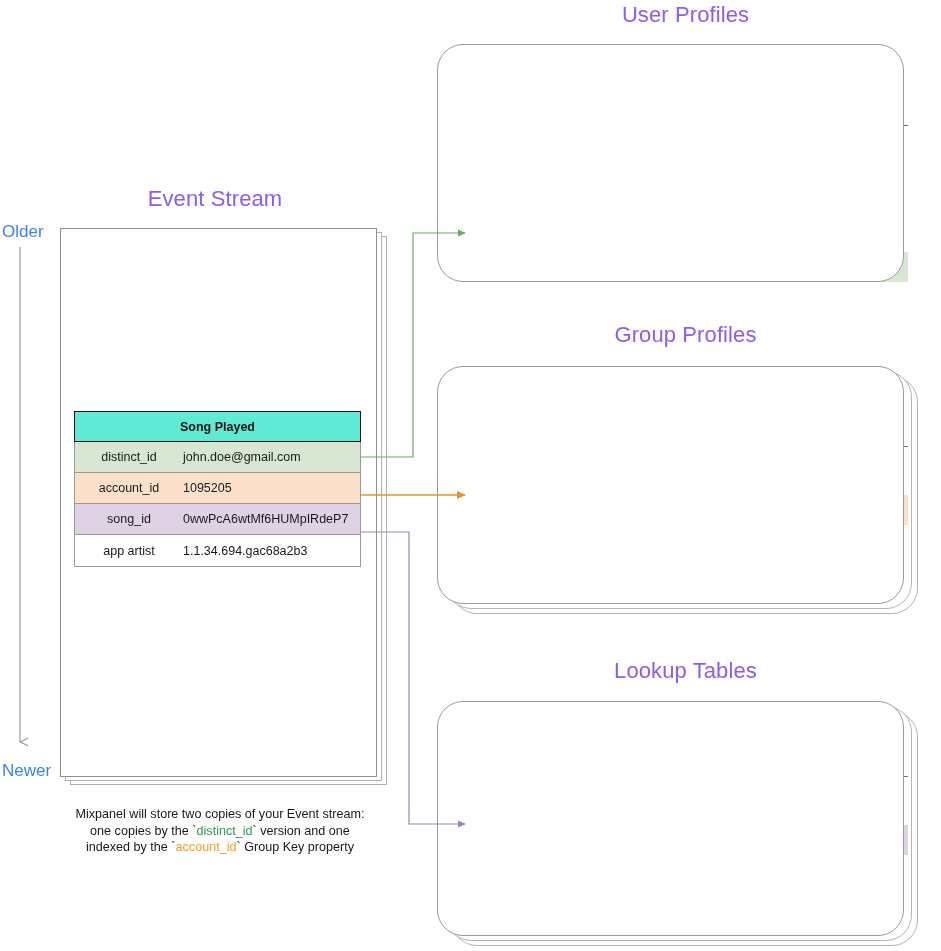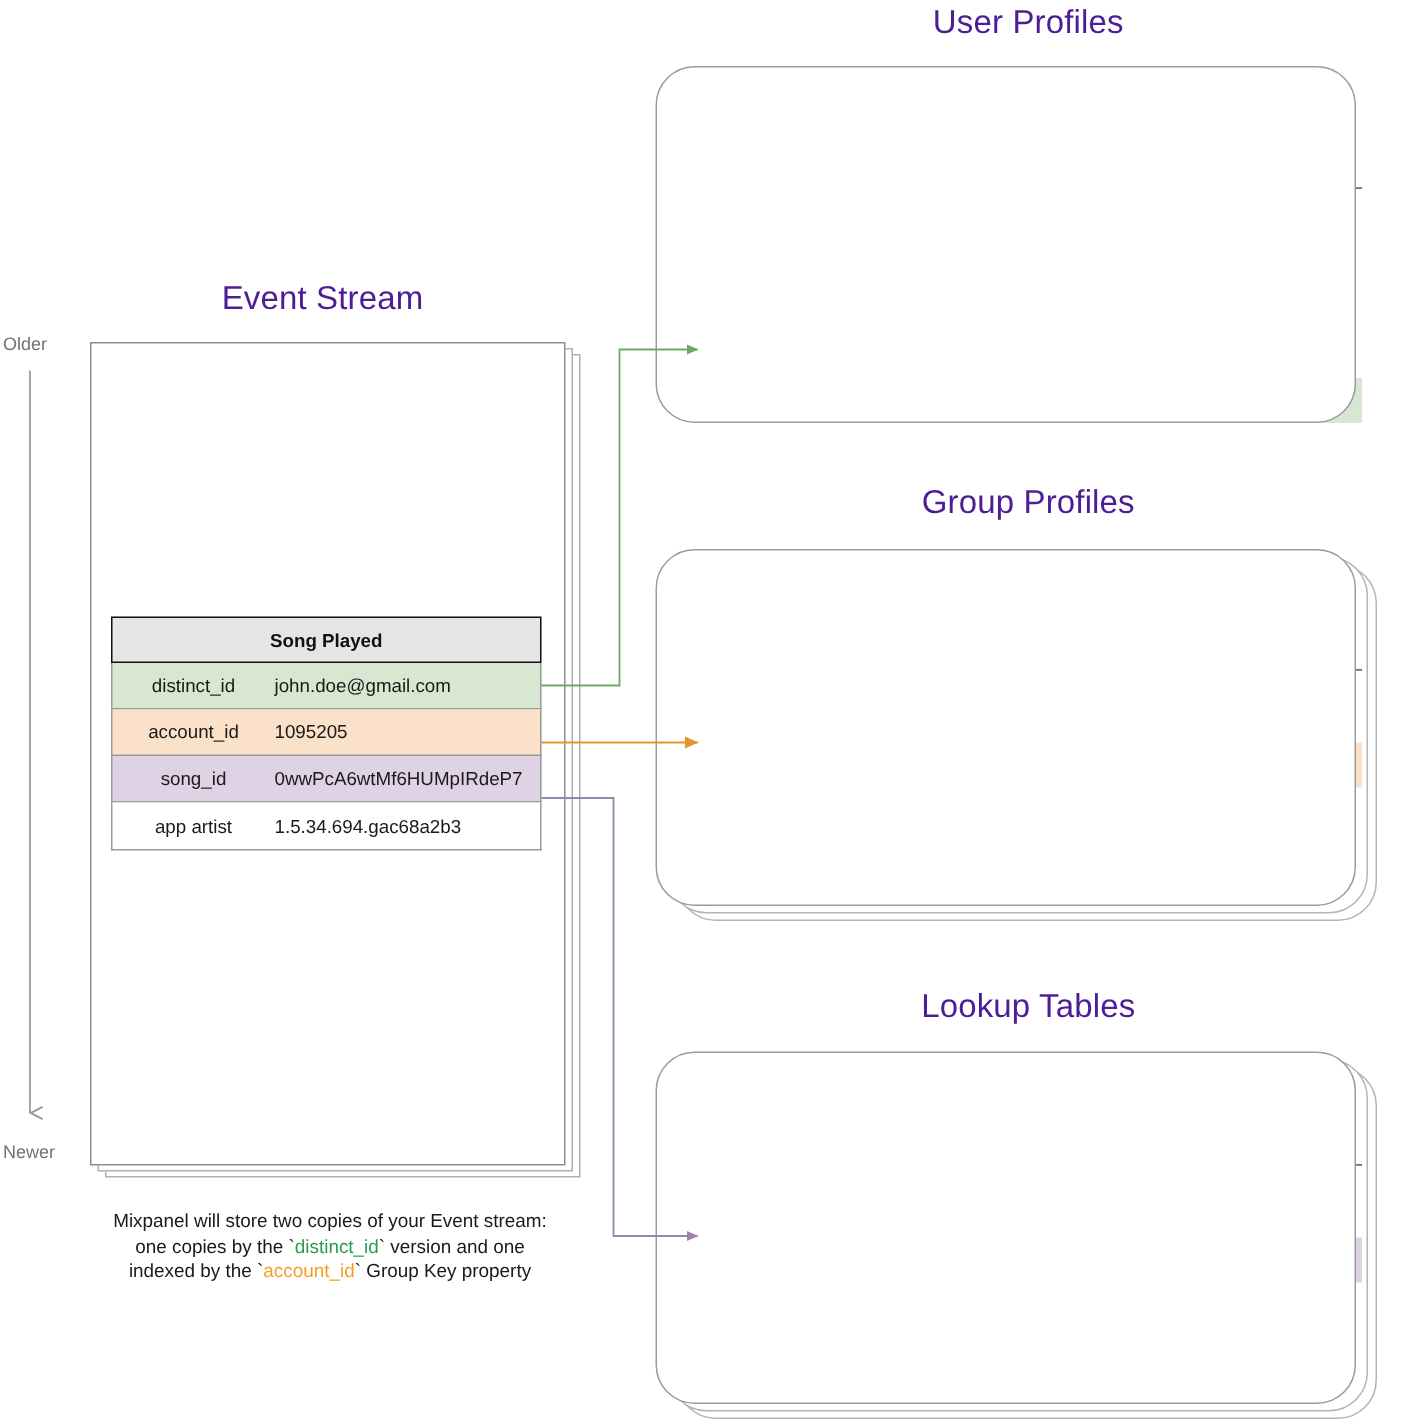--- a/index.html
+++ b/index.html
@@ -6,21 +6,21 @@
   body{
     width:941px;height:951px;background:#ffffff;
     font-family:"Liberation Sans","DejaVu Sans",sans-serif;
     color:#1a1a1a;position:relative;overflow:hidden;
   }
   .stage{position:absolute;left:0;top:0;width:941px;height:951px;}
 
   
   .section-title{
     position:absolute;text-align:center;font-size:22px;font-weight:400;
-    color:#4c1d95;letter-spacing:.1px;white-space:nowrap;
+    color:#8b5cf6;letter-spacing:.1px;white-space:nowrap;
   }
 
   
   .panel{position:absolute;border:1.6px solid #9b9b9b;border-radius:26px;background:#fff;box-sizing:border-box;}
   .panel-shadowlayer{position:absolute;border:1.6px solid #b4b4b4;border-radius:26px;background:#fff;box-sizing:border-box;z-index:0;}
   .panel-front{z-index:3;}
 
   .panel-title{
     position:absolute;left:0;right:0;text-align:center;
     font-size:15px;font-weight:700;color:#4a4a4a;
@@ -43,33 +43,33 @@
   .hl-green td{background:#d7e7d2;}
   .hl-orange td{background:#fbe1c9;}
   .hl-purple td{background:#dfd2e5;}
   .spacer-row td{height:9px;border:none;background:transparent;}
 
   
   .es-stack{position:absolute;border:1.6px solid #b0b0b0;background:#fff;box-sizing:border-box;}
   .es-main{position:absolute;border:1.6px solid #8e8e8e;background:#fff;box-sizing:border-box;z-index:3;}
   .ev{
     position:absolute;box-sizing:border-box;border:1.3px solid #8d8d8d;
-    background:#e5e5e5;display:flex;align-items:center;justify-content:center;
+    background:#5eead4;display:flex;align-items:center;justify-content:center;
     font-size:12.5px;color:#5e5e5e;
   }
   .ev-sel{border:1.8px solid #111;color:#111;font-weight:700;z-index:4;}
   .prop{
     position:absolute;box-sizing:border-box;border:1.2px solid #9a9a9a;
     border-top:none;display:flex;align-items:center;font-size:12.5px;color:#1a1a1a;z-index:4;
   }
   .prop .pk{width:108px;text-align:center;}
   .prop .pv{flex:1;}
 
   
-  .axis-label{position:absolute;font-size:12px;color:#737373;}
+  .axis-label{position:absolute;font-size:17px;color:#3b82f6;}
 
   
   .caption{
     position:absolute;text-align:center;font-size:12.6px;line-height:16.5px;
     color:#1a1a1a;
   }
   .tok-green{color:#2e9954;}
   .tok-orange{color:#f89c20;}
 
   svg.overlay{position:absolute;left:0;top:0;width:941px;height:951px;pointer-events:none;z-index:6;}
@@ -114,21 +114,21 @@
   <div class="prop" style="left:74px;top:473px;width:287px;height:31px;background:#fbe1c9;">
     <span class="pk">account_id</span>
     <span class="pv">1095205</span>
   </div>
   <div class="prop" style="left:74px;top:504px;width:287px;height:31px;background:#dfd2e5;">
     <span class="pk">song_id</span>
     <span class="pv">0wwPcA6wtMf6HUMpIRdeP7</span>
   </div>
   <div class="prop" style="left:74px;top:535px;width:287px;height:32px;background:#fff;">
     <span class="pk">app artist</span>
-    <span class="pv">1.5.34.694.gac68a2b3</span>
+    <span class="pv">1.1.34.694.gac68a2b3</span>
   </div>
 
   <div class="ev" style="left:74px;top:603px;width:287px;height:32px;opacity:1;">
     <span>Song Played</span>
   </div>
   <div class="ev" style="left:74px;top:643px;width:287px;height:32px;opacity:0.62;">
     <span>User Signed Up</span>
   </div>
   <div class="ev" style="left:74px;top:683px;width:287px;height:32px;opacity:0.38;">
     <span>Song Played</span>

